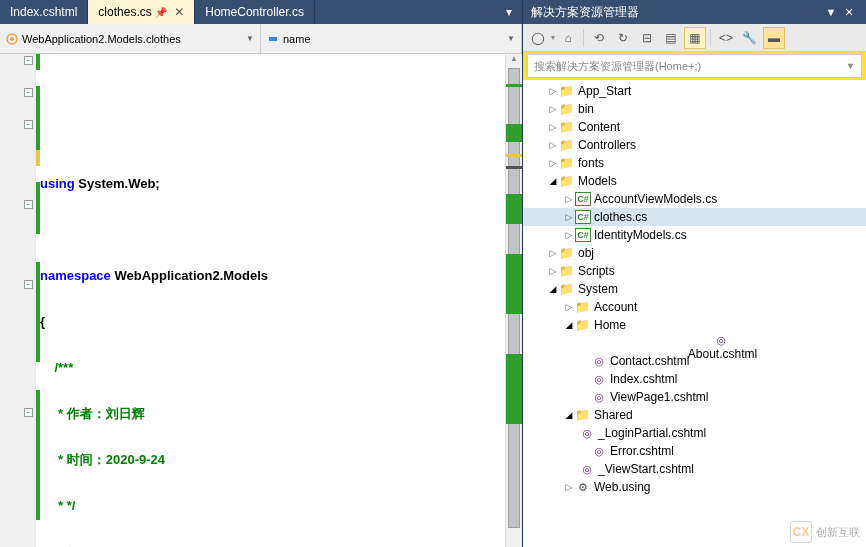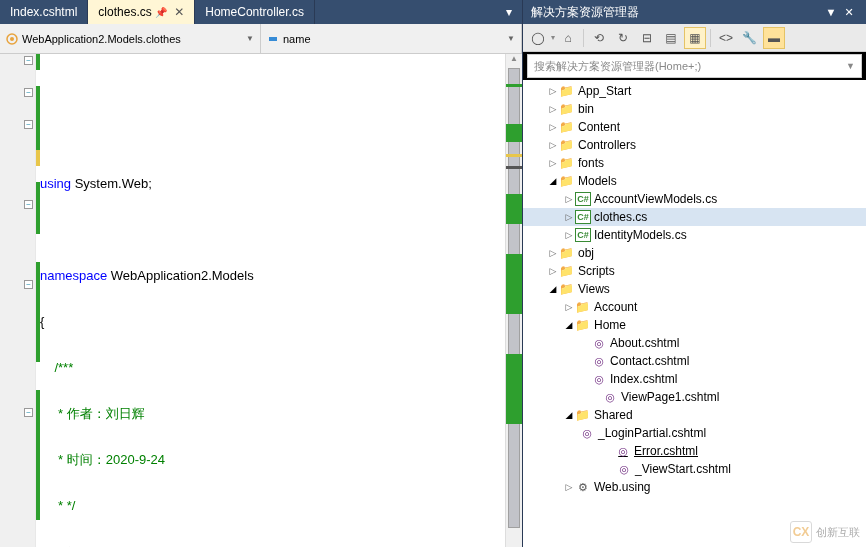--- a/index.html
+++ b/index.html
@@ -1,33 +1,33 @@
 <!DOCTYPE html>
 <html><head>
 <meta charset="utf-8">
 <style>
 * { margin: 0; padding: 0; box-sizing: border-box; font-family: "Microsoft YaHei", "Segoe UI", sans-serif; }
 body { display: flex; width: 866px; height: 547px; background: #293955; overflow: hidden; }
 .left-pane { width: 522px; display: flex; flex-direction: column; background: #fff; }
-.right-pane { flex: 1; display: flex; flex-direction: column; background: #000000; border-left: 1px solid #293955; }
+.right-pane { flex: 1; display: flex; flex-direction: column; background: #fde047; border-left: 1px solid #293955; }
 .tabs { display: flex; background: #364e6f; height: 24px; align-items: stretch; }
 .tab { display: flex; align-items: center; padding: 0 10px; font-size: 12px; color: #fff; border-right: 1px solid #2a3a55; cursor: pointer; }
 .tab.active { background: #fff6d5; color: #000; }
 .tab-close { margin-left: 6px; color: #555; }
 .tab-pin { margin-left: 4px; color: #007acc; font-size: 10px; }
 .nav-dropdowns { display: flex; background: #f0f0f0; height: 30px; border-bottom: 1px solid #ccc; }
 .nav-dd { display: flex; align-items: center; padding: 0 6px; font-size: 11px; border-right: 1px solid #ccc; cursor: pointer; }
 .nav-dd:first-child { flex: 1; }
 .nav-dd:last-child { flex: 1; }
 .dd-icon { width: 12px; height: 12px; margin-right: 4px; display: inline-flex; }
 .dd-arrow { margin-left: auto; color: #666; font-size: 8px; }
 .editor { flex: 1; display: flex; font-family: Consolas, monospace; font-size: 13px; background: #fff; overflow: hidden; position: relative; }
 .gutter { width: 36px; background: #f0f0f0; border-right: 1px solid #e8e8e8; color: #2b91af; font-size: 10px; position: relative; }
 .fold { position: absolute; left: 24px; width: 9px; height: 9px; border: 1px solid #999; background: #fff; font-size: 8px; line-height: 7px; text-align: center; cursor: pointer; }
-.code { flex: 1; padding: 2px 0; white-space: pre; color: #000; position: relative; }
+.code { flex: 1; padding: 2px 0; white-space: pre; color: #000; position: relative; font-weight: bold; }
 .code-line { height: 16px; line-height: 16px; padding-left: 4px; }
 .green-bar { position: absolute; left: 0; width: 4px; background: #2e9f2e; }
 .yellow-bar { position: absolute; left: 0; width: 4px; background: #e8c64a; }
 .kw { color: #0000ff; }
 .cmt { color: #008000; }
 .ref { color: #999; font-size: 10px; }
 .scroll-v { width: 17px; background: #f0f0f0; border-left: 1px solid #ddd; position: relative; }
 .scroll-thumb { position: absolute; left: 2px; right: 2px; background: #c2c3c9; border: 1px solid #a0a0a0; }
 .marker { position: absolute; left: 0; right: 0; height: 3px; }
 .panel-title { height: 24px; background: #364e6f; color: #fff; display: flex; align-items: center; padding: 0 8px; font-size: 12px; }
@@ -237,68 +237,68 @@
         <span>obj</span>
       </div>
       <div class="tree-row" style="padding-left: 24px;">
         <span class="arrow">▷</span>
         <span class="ticon folder-icon"></span>
         <span>Scripts</span>
       </div>
       <div class="tree-row" style="padding-left: 24px;">
         <span class="arrow open">◢</span>
         <span class="ticon folder-icon"></span>
-        <span>Views</span>
+        <span>System</span>
       </div>
       <div class="tree-row" style="padding-left: 40px;">
         <span class="arrow">▷</span>
         <span class="ticon folder-icon"></span>
         <span>Account</span>
       </div>
       <div class="tree-row" style="padding-left: 40px;">
         <span class="arrow open">◢</span>
         <span class="ticon folder-icon"></span>
         <span>Home</span>
       </div>
+      <div class="tree-row" style="padding-left: 56px; flex-direction: column;">
+        <span class="arrow"></span>
+        <span class="ticon cshtml-icon"></span>
+        <span>About.cshtml</span>
+      </div>
       <div class="tree-row" style="padding-left: 56px;">
         <span class="arrow"></span>
         <span class="ticon cshtml-icon"></span>
-        <span>About.cshtml</span>
+        <span>Contact.cshtml</span>
       </div>
       <div class="tree-row" style="padding-left: 56px;">
         <span class="arrow"></span>
         <span class="ticon cshtml-icon"></span>
-        <span>Contact.cshtml</span>
+        <span>Index.cshtml</span>
       </div>
       <div class="tree-row" style="padding-left: 56px;">
         <span class="arrow"></span>
         <span class="ticon cshtml-icon"></span>
-        <span>Index.cshtml</span>
-      </div>
-      <div class="tree-row" style="padding-left: 56px; margin-left: 11px;">
-        <span class="arrow"></span>
-        <span class="ticon cshtml-icon"></span>
         <span>ViewPage1.cshtml</span>
       </div>
       <div class="tree-row" style="padding-left: 40px;">
         <span class="arrow open">◢</span>
         <span class="ticon folder-icon"></span>
         <span>Shared</span>
       </div>
       <div class="tree-row" style="padding-left: 44px;">
         <span class="arrow"></span>
         <span class="ticon cshtml-icon"></span>
         <span>_LoginPartial.cshtml</span>
       </div>
-      <div class="tree-row" style="padding-left: 80px; text-decoration: underline;">
+      <div class="tree-row" style="padding-left: 56px;">
         <span class="arrow"></span>
         <span class="ticon cshtml-icon"></span>
         <span>Error.cshtml</span>
       </div>
-      <div class="tree-row" style="padding-left: 44px; margin-left: 37px;">
+      <div class="tree-row" style="padding-left: 44px;">
         <span class="arrow"></span>
         <span class="ticon cshtml-icon"></span>
         <span>_ViewStart.cshtml</span>
       </div>
       <div class="tree-row" style="padding-left: 40px;">
         <span class="arrow">▷</span>
         <span class="ticon config-icon"></span>
         <span>Web.using</span>
       </div>
     </div>

